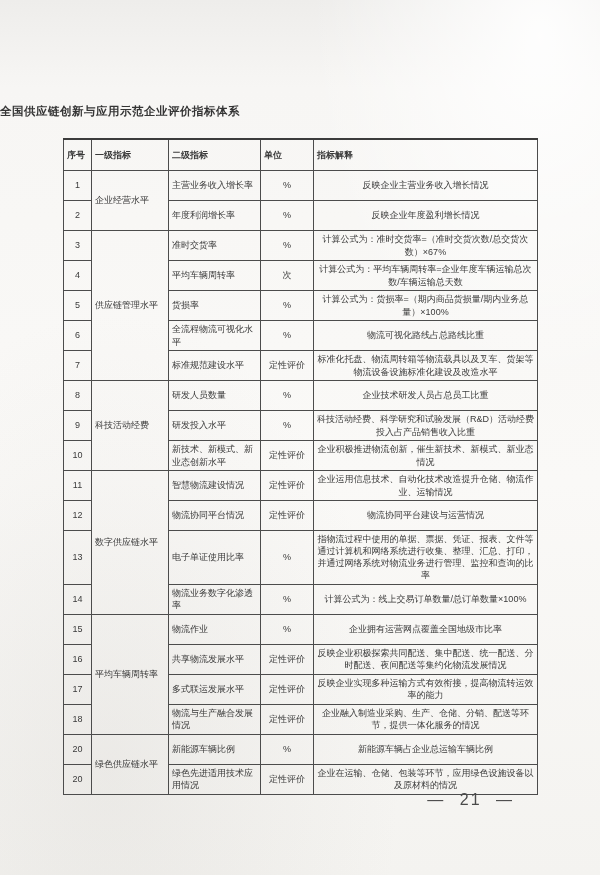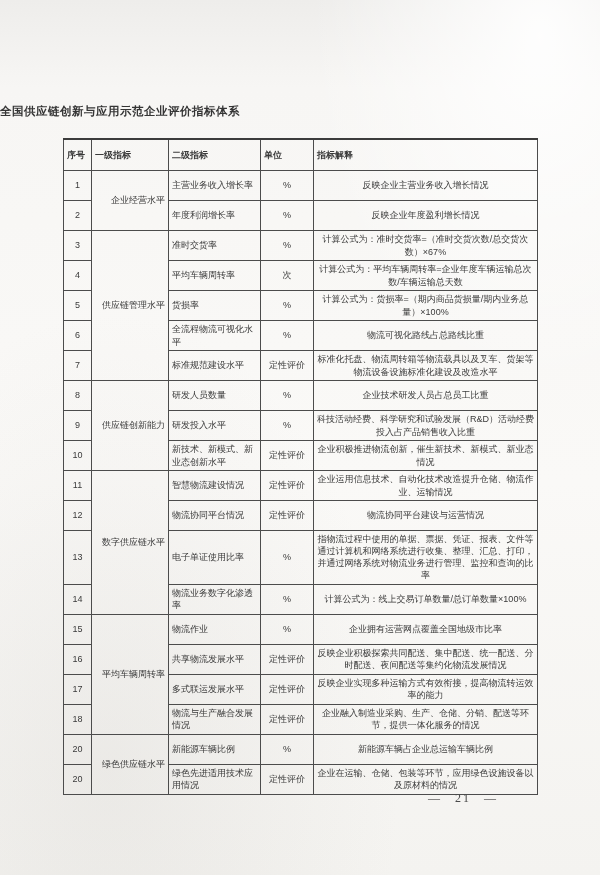--- a/index.html
+++ b/index.html
@@ -64,33 +64,33 @@
     border-top: 2px solid #3c3c3c;
     background: transparent;
   }
   .indicator-table tbody tr { height: 30px; }
   .col-no    { width: 28px; }
   .col-group { width: 77px; }
   .col-ind   { width: 92px; }
   .col-unit  { width: 53px; }
   .col-exp   { width: 224px; }
   .c-no    { text-align: center; }
-  .c-group { text-align: right; }
+  .c-group { text-align: left; }
   .c-ind   { text-align: left; font-family: Liberation Serif, serif; }
   .c-unit  { text-align: center; }
   .c-exp   { text-align: center; padding-left: 5px; }
   .page-number {
     position: absolute;
     top: 791px;
-    right: 102px;
-    font-size: 12px;
+    right: 86px;
+    font-size: 16px;
     color: #4a4a4a;
     letter-spacing: 2px;
     word-spacing: 8px;
-    font-family: Liberation Serif, serif;
+    font-family: Liberation Sans, sans-serif;
   }
 </style>
 </head>
 <body>
 
 <div class="page">
 
   <div class="title-block">
     <div class="title-line1">全国供应链创新与应用示范企业评价指标体系</div>
   </div>
@@ -152,21 +152,21 @@
           <td class="c-exp">物流可视化路线占总路线比重</td>
         </tr>
         <tr>
           <td class="c-no">7</td>
           <td class="c-ind">标准规范建设水平</td>
           <td class="c-unit">定性评价</td>
           <td class="c-exp">标准化托盘、物流周转箱等物流载具以及叉车、货架等物流设备设施标准化建设及改造水平</td>
         </tr>
         <tr>
           <td class="c-no">8</td>
-          <td class="c-group" rowspan="3">供应链创新能力</td>
+          <td class="c-group" rowspan="3">科技活动经费</td>
           <td class="c-ind">研发人员数量</td>
           <td class="c-unit">%</td>
           <td class="c-exp">企业技术研发人员占总员工比重</td>
         </tr>
         <tr>
           <td class="c-no">9</td>
           <td class="c-ind">研发投入水平</td>
           <td class="c-unit">%</td>
           <td class="c-exp">科技活动经费、科学研究和试验发展（R&amp;D）活动经费投入占产品销售收入比重</td>
         </tr>

